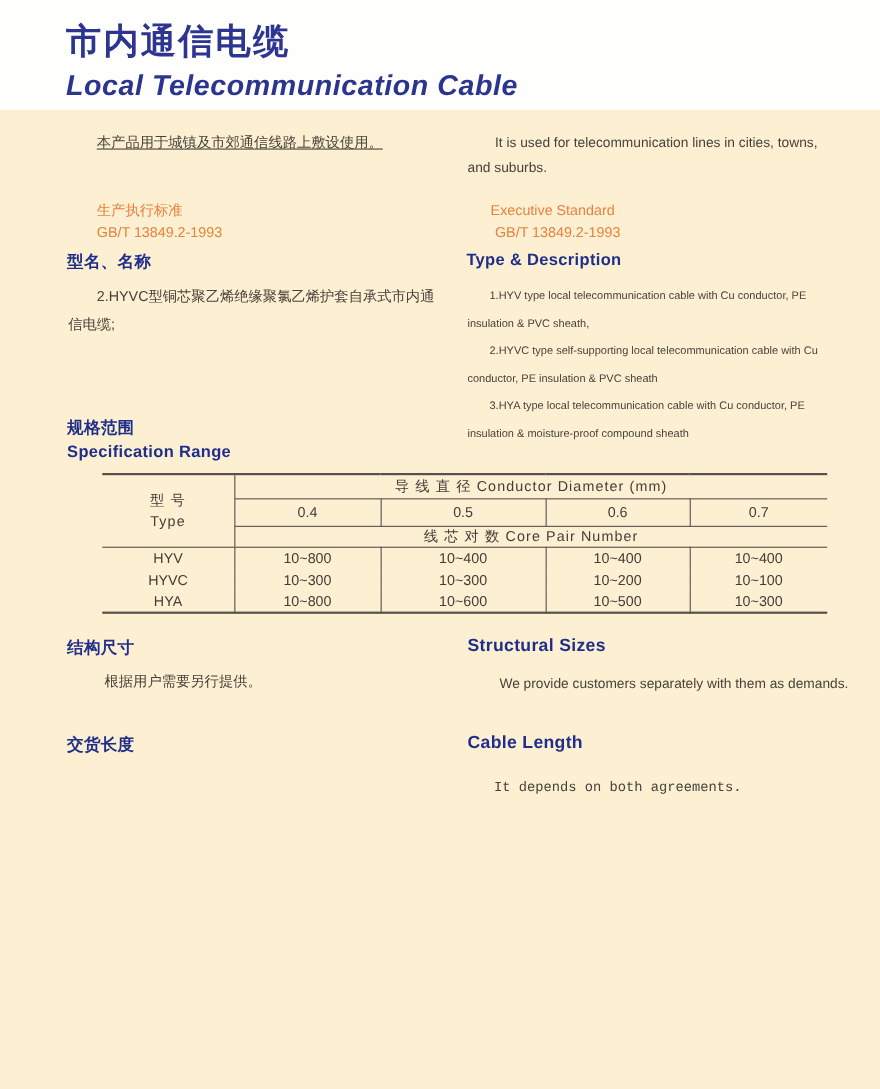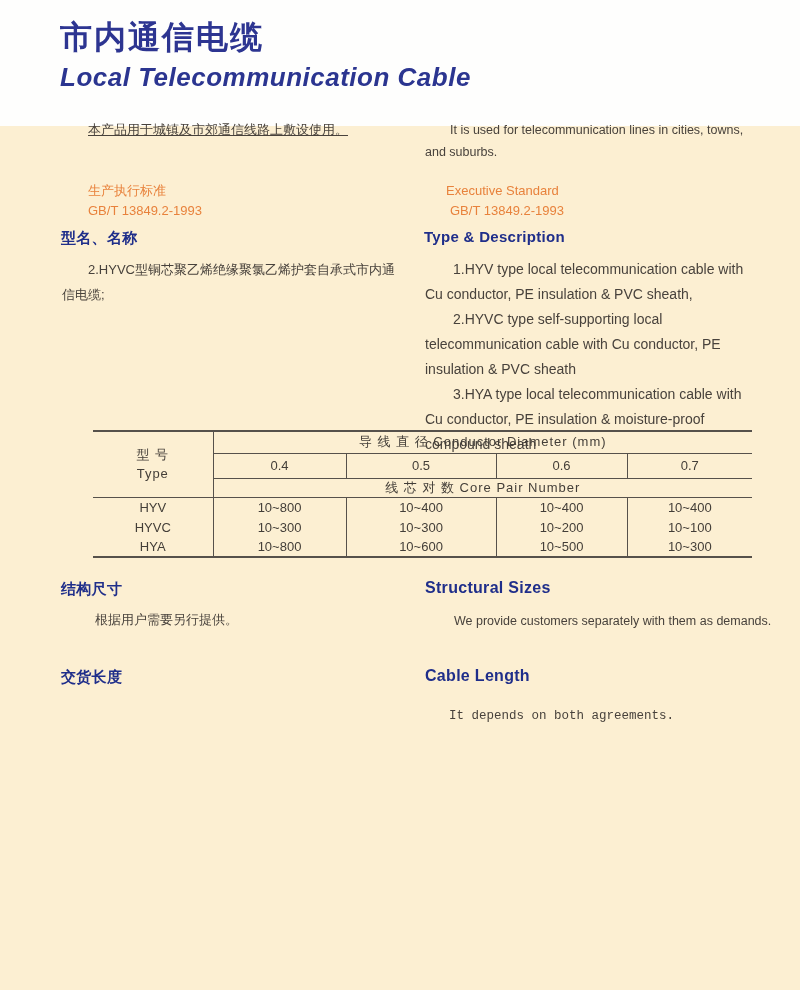--- a/index.html
+++ b/index.html
@@ -13,21 +13,21 @@
     margin: 0 auto;
     background: #fcefd2;
     overflow: hidden;
     color: #48423c;
   }
 
   
   .header-band {
     position: absolute;
     top: 0; left: 0;
-    width: 800px; height: 126px;
+    width: 800px; height: 100px;
     background: #fefefd;
   }
   .title-cn {
     position: absolute;
     left: 60px; top: 16px;
     font-size: 32px;
     font-weight: bold;
     letter-spacing: 2px;
     color: #2d3591;
   }
@@ -66,21 +66,21 @@
     font-size: 13px;
     line-height: 20px;
   }
   .list-block p {
     text-indent: 2em;
     font-size: 13px;
     line-height: 25px;
   }
   .list-block-en p {
     text-indent: 2em;
-    font-size: 14px;
+    font-size: 10px;
     line-height: 25px;
   }
 
   
   table.spec-table {
     position: absolute;
     left: 93px; top: 430px;
     width: 659px;
     border-collapse: collapse;
     border-top: 2px solid #56514b;
@@ -129,20 +129,24 @@
 
   <div class="abs list-block" style="left:62px; top:257px; width:340px;">
     <p>2.HYVC型铜芯聚乙烯绝缘聚氯乙烯护套自承式市内通信电缆;</p>
   </div>
   <div class="abs list-block-en" style="left:425px; top:257px; width:330px;">
     <p>1.HYV type local telecommunication cable with Cu conductor, PE insulation &amp; PVC sheath,</p>
     <p>2.HYVC type self-supporting local telecommunication cable with Cu conductor, PE insulation &amp; PVC sheath</p>
     <p>3.HYA type local telecommunication cable with Cu conductor, PE insulation &amp; moisture-proof compound sheath</p>
   </div>
 
+  <div class="abs" style="left:61px; top:379px; line-height:21px;">
+    <div class="heading">规格范围</div>
+    <div class="heading">Specification Range</div>
+  </div>
 
   <table class="spec-table">
     <colgroup>
       <col style="width:120px">
         <col style="width:133px">
         <col style="width:150px">
         <col style="width:131px">
         <col style="width:125px">
     </colgroup>
     <tbody>

